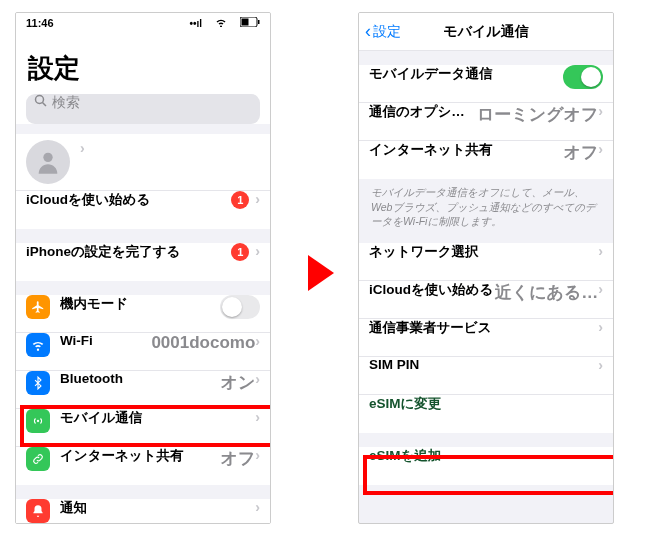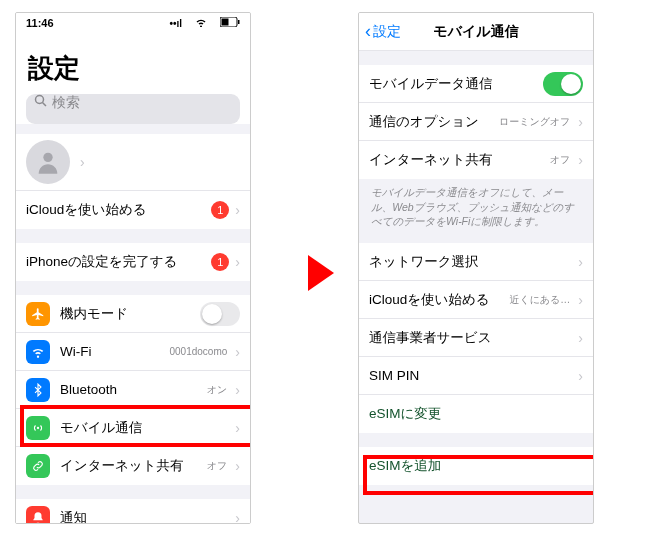--- a/index.html
+++ b/index.html
@@ -5,21 +5,21 @@
   * { box-sizing: border-box; margin: 0; padding: 0; }
   body {
     font-family: -apple-system, "Hiragino Sans", "Hiragino Kaku Gothic ProN", sans-serif;
     background: #fff;
     width: 648px;
     height: 549px;
     position: relative;
   }
   .phone {
     position: absolute;
-    width: 236px;
+    width: 256px;
     height: 512px;
     border: 1px solid #ccc;
     border-radius: 2px;
     background: #f2f2f7;
     overflow: hidden;
   }
   .phone-left { left: 15px; top: 12px; }
   .phone-right { left: 358px; top: 12px; }
 
   
@@ -54,30 +54,30 @@
     font-size: 14px;
   }
   .searchbar .mag { margin-right:5px; font-size:13px; }
 
   .section-gap { height: 14px; background:#f2f2f7; }
   .section-gap-sm { height: 10px; background:#f2f2f7; }
 
   .row {
     background:#fff;
     display:flex;
-    align-items:center;
     min-height: 38px;
     padding: 0 10px;
     border-bottom: 1px solid #e5e5ea;
     font-size: 13.5px;
     position: relative;
+    font-weight: bold;
   }
   .row:last-child { border-bottom:none; }
   .row .label { flex:1; white-space:nowrap; overflow:hidden; text-overflow:ellipsis; }
-  .row .value { color:#8a8a8e; font-size:10px; margin-right:8px; white-space:nowrap; }
+  .row .value { color:#8a8a8e; font-size:17px; margin-right:0; white-space:nowrap; }
   .row .chev { color:#c7c7cc; font-size:14px; }
   .row .badge {
     background:#ff3b30; color:#fff; width:18px;height:18px;border-radius:9px;
     display:flex;align-items:center;justify-content:center;font-size:11px;margin-right:6px;
   }
   .row .link { color:#14532d; }
 
   .profile-row { min-height:56px; padding-top:6px; padding-bottom:6px;}
   .avatar {
     width:44px;height:44px;border-radius:22px;background:#d9d9de;

